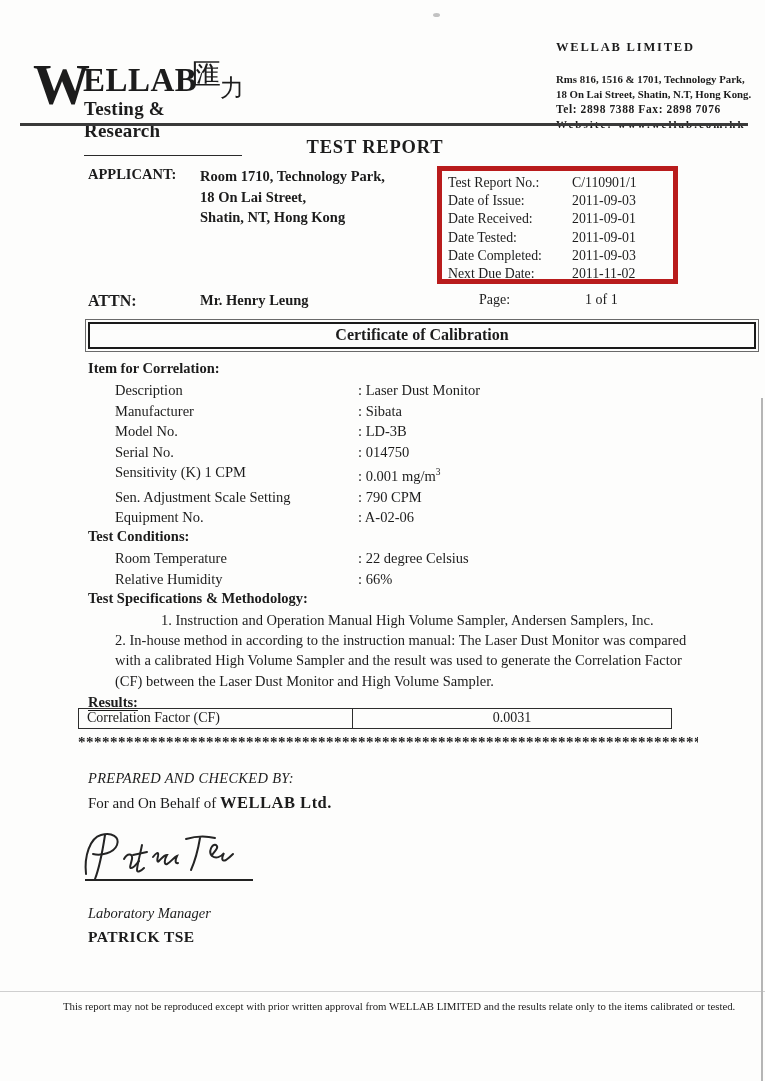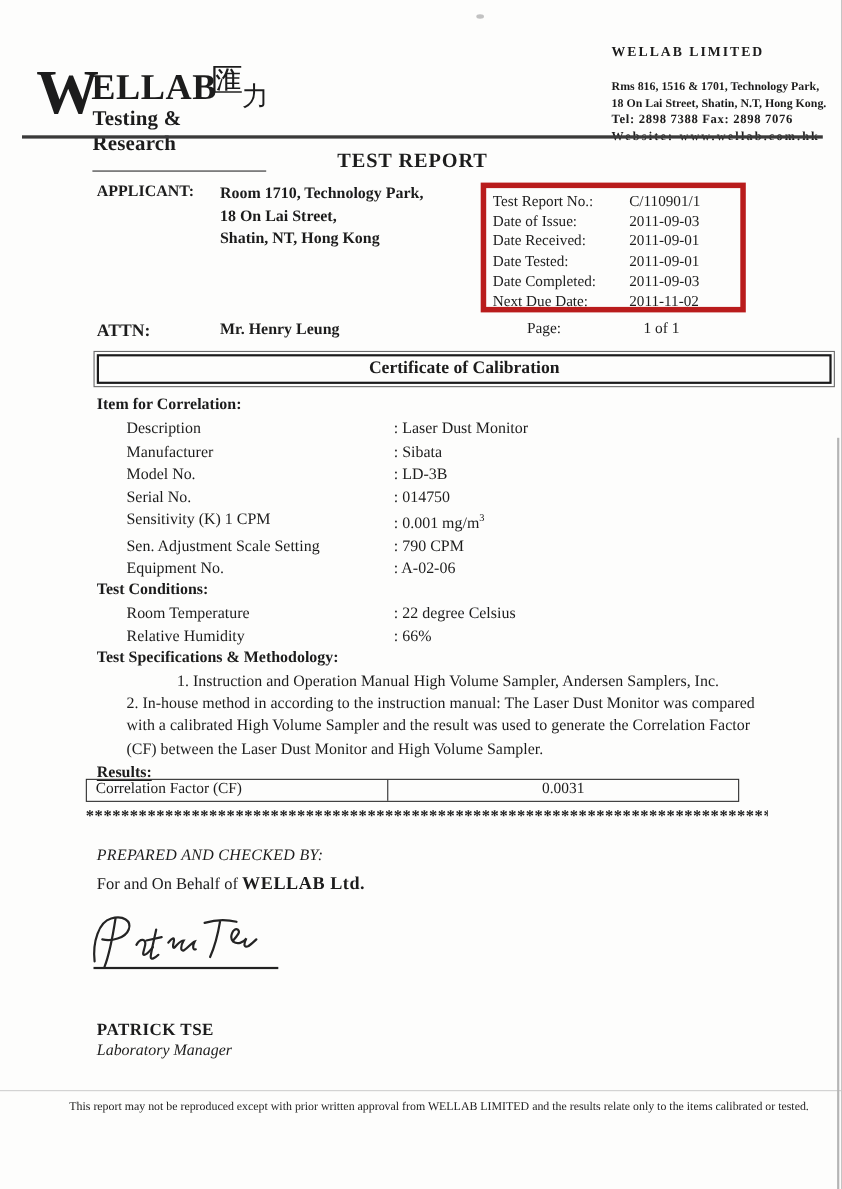--- a/index.html
+++ b/index.html
@@ -78,21 +78,21 @@
   .separator { left:78px; top:734px; width:620px; font-size:15px; font-weight:bold;
                letter-spacing:0.5px; white-space:nowrap; overflow:hidden; }
 
   
   .prepared   { left:88px; top:770px; font-size:14.5px; font-style:italic; letter-spacing:0.3px; }
   .behalf     { left:88px; top:793px; font-size:15px; }
   .behalf b   { font-size:16.5px; letter-spacing:0.5px; }
   .signature  { left:80px; top:828px; }
   .sig-rule   { left:85px; top:879px; width:168px; height:2px; background:#222; }
   .signer-name{ left:88px; top:928px; font-size:15.5px; font-weight:bold; letter-spacing:0.4px; }
-  .signer-title{ left:88px; top:905px; font-size:14.5px; font-style:italic;margin-top:42px; }
+  .signer-title{ left:88px; top:905px; font-size:14.5px; font-style:italic; }
 
   
   .footer-rule { left:0; top:991px; width:765px; height:1px; background:#cfcfcf; }
   .footer-text { left:63px; top:999px; width:682px; font-size:10.8px; line-height:14.5px; }
 
   
   .scan-edge { left:761px; top:398px; width:1.5px; height:683px; background:#b5b5b5; }
   .scan-dot  { left:433px; top:13px; width:7px; height:4px; background:#c2c2c2; border-radius:50%; }
 </style>
 </head>

